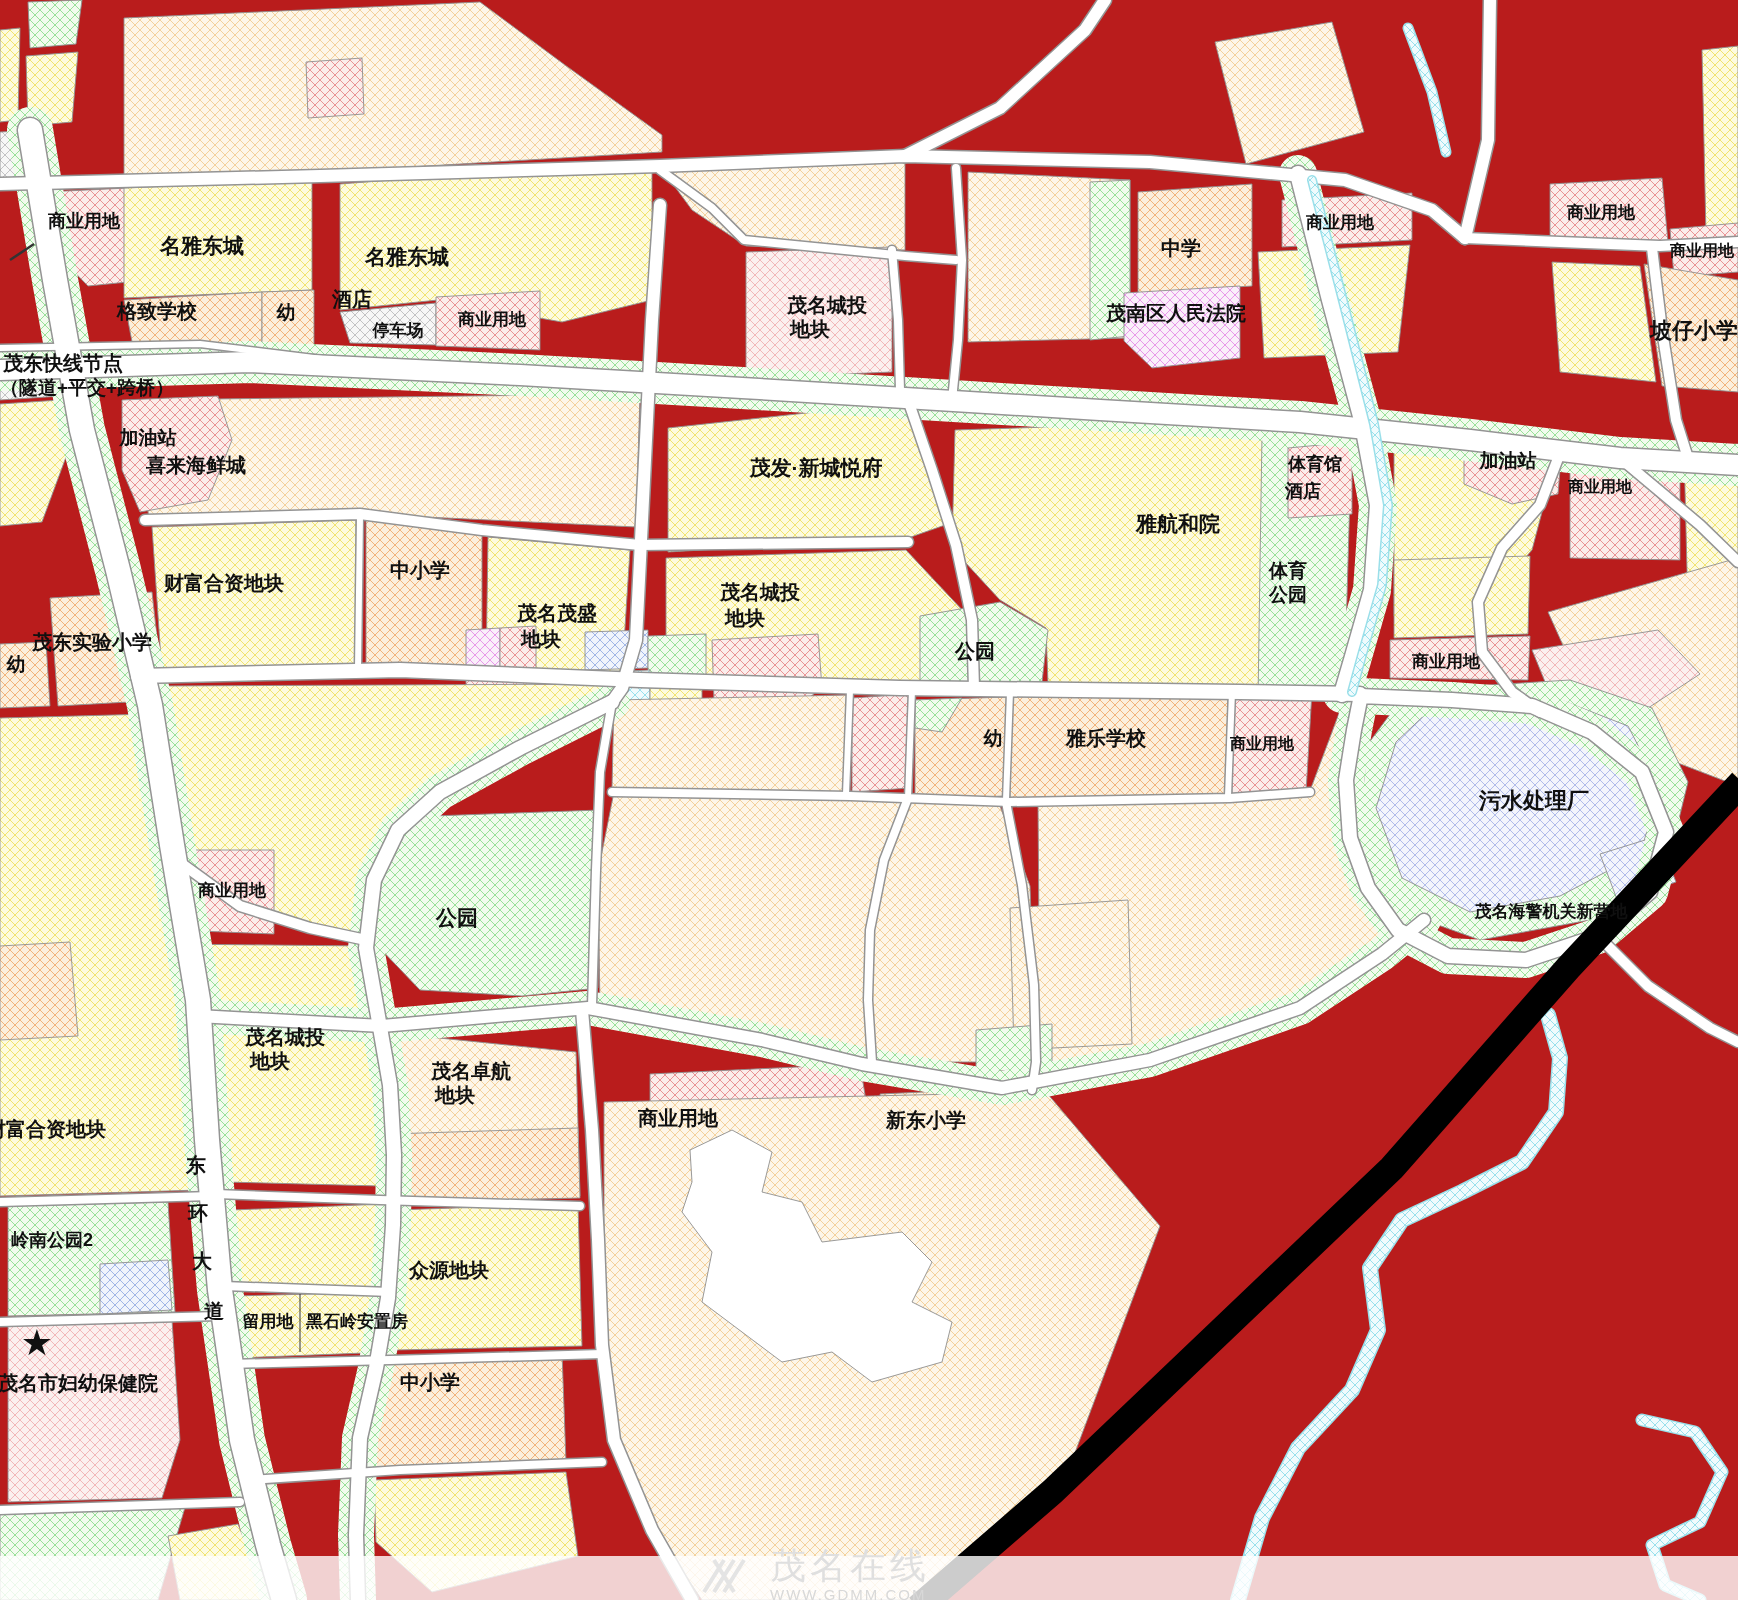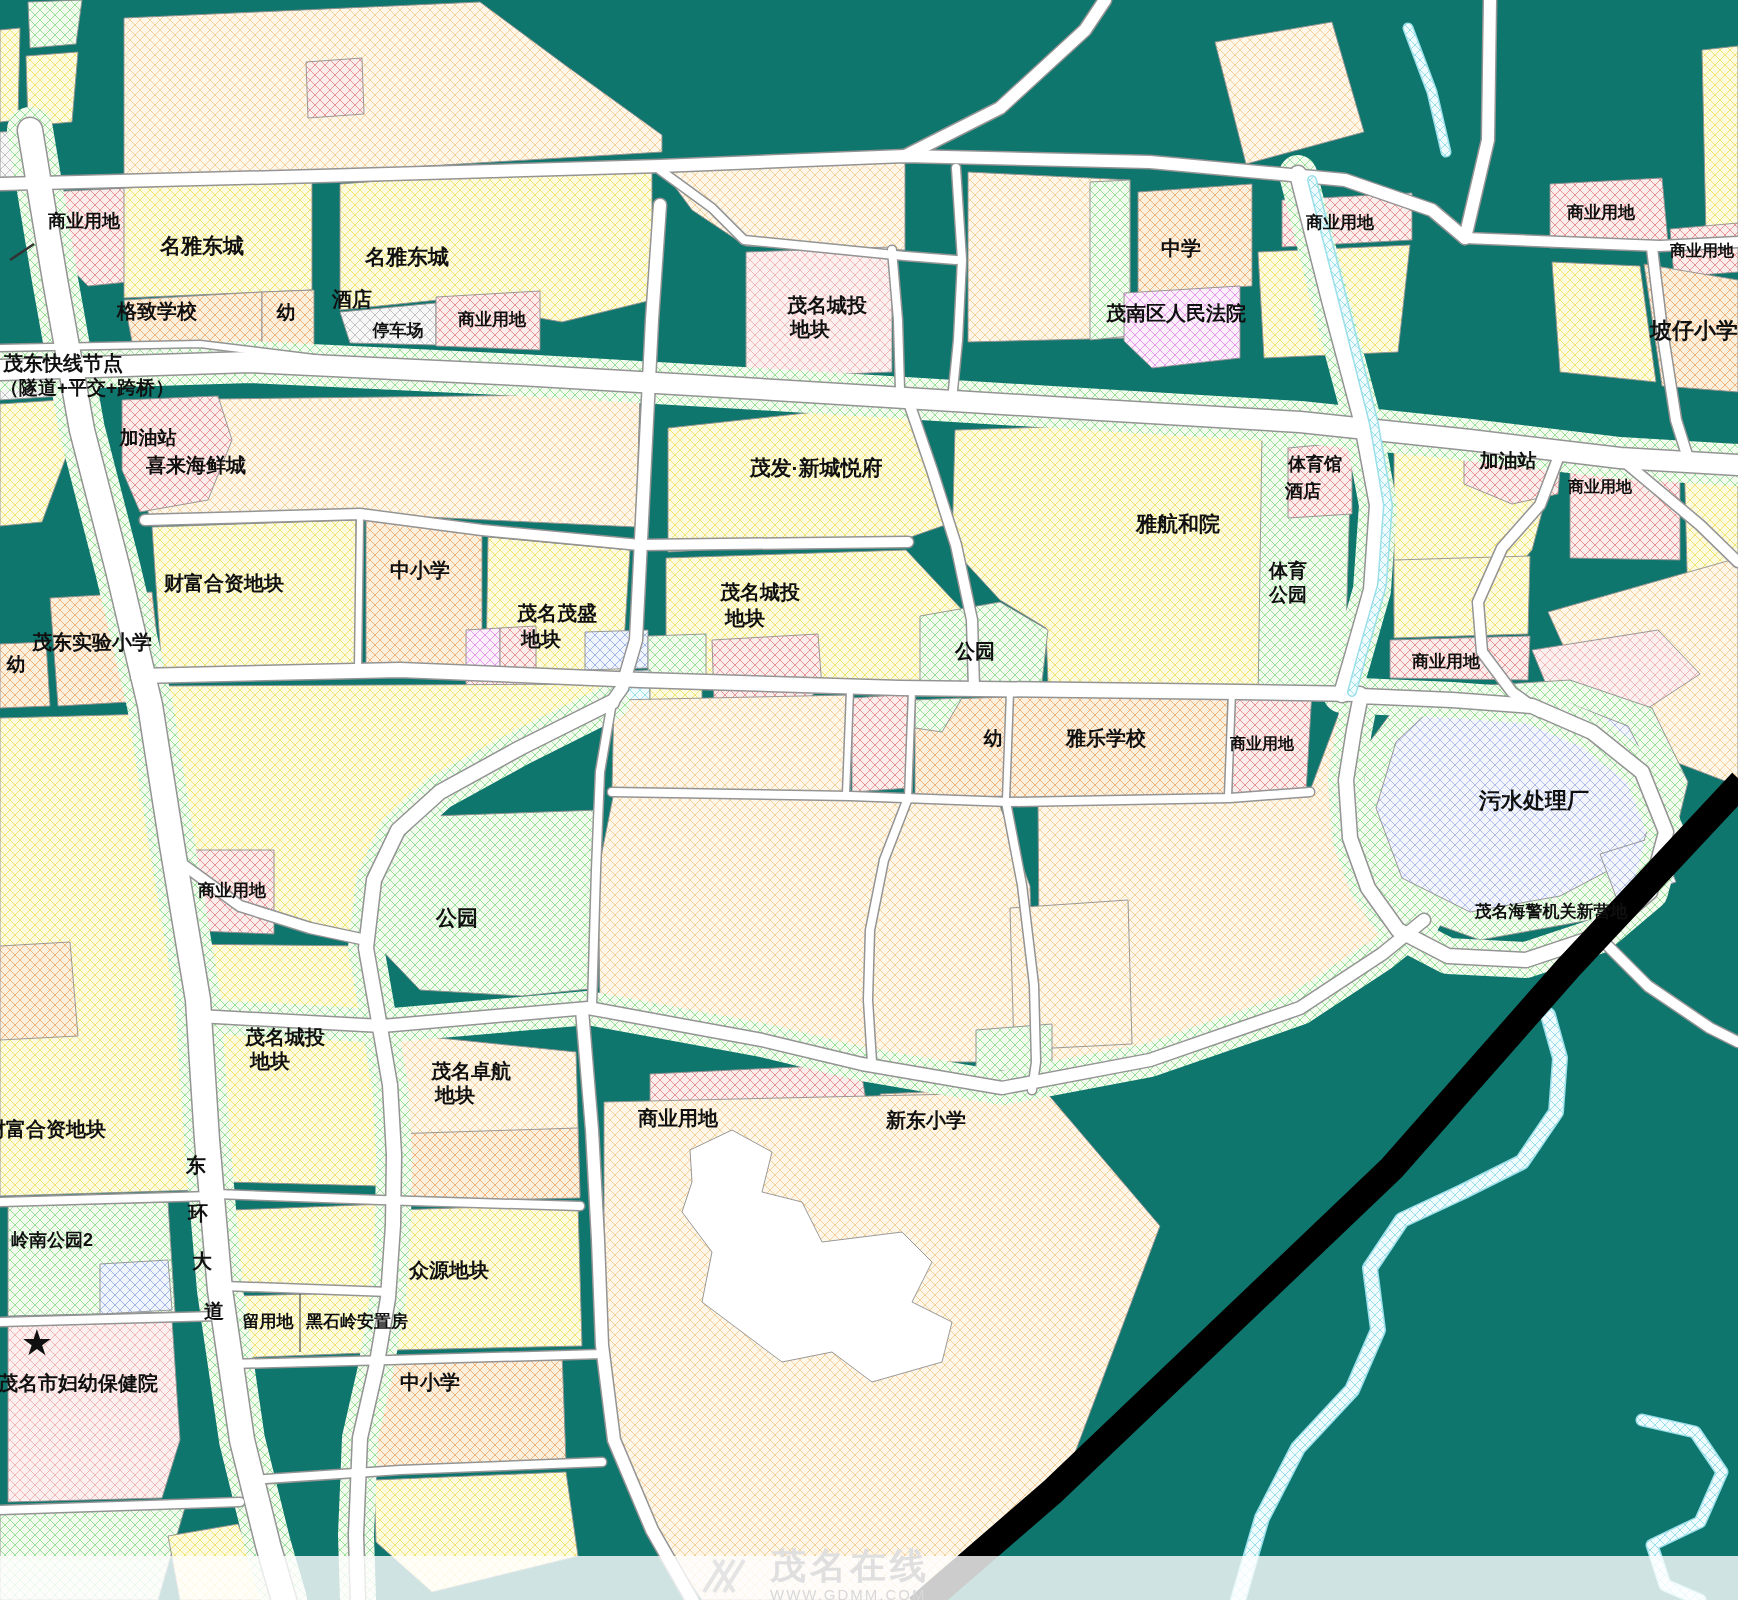--- a/index.html
+++ b/index.html
@@ -1,21 +1,21 @@
 <!DOCTYPE html>
 <html><head>
 <meta charset="utf-8">
 <style>
   html,body{margin:0;padding:0;background:#fff;}
-  .stage{position:relative;width:1738px;height:1600px;overflow:hidden;background:#0f766e;
+  .stage{position:relative;width:1738px;height:1600px;overflow:hidden;background:#b91c1c;
          font-family:"Liberation Sans","DejaVu Sans",sans-serif;}
   #map-svg{position:absolute;left:0;top:0;}
   .wmbar{position:absolute;left:0;top:1556px;width:1738px;height:44px;background:rgba(255,255,255,.8);}
   .watermark{position:absolute;left:700px;top:1548px;display:flex;align-items:center;gap:14px;color:#DCDCDC;}
-  .wm-name{font-size:36px;font-weight:bold;letter-spacing:4px;color:#DFDFDF;line-height:1;}
+  .wm-name{font-size:36px;font-weight:normal;letter-spacing:4px;color:#DFDFDF;line-height:1;}
   .wm-url{font-size:15px;letter-spacing:2px;color:#D8D8D8;line-height:1;margin-top:3px;}
   text{font-family:"Liberation Sans","DejaVu Sans",sans-serif;}
 </style>
 </head>
 <body>
 
 <div class="stage">
   <svg id="map-svg" xmlns="http://www.w3.org/2000/svg" width="1738" height="1600" viewBox="0 0 1738 1600">
       <defs>
         <pattern id="pat_y" width="10" height="10" patternUnits="userSpaceOnUse">

